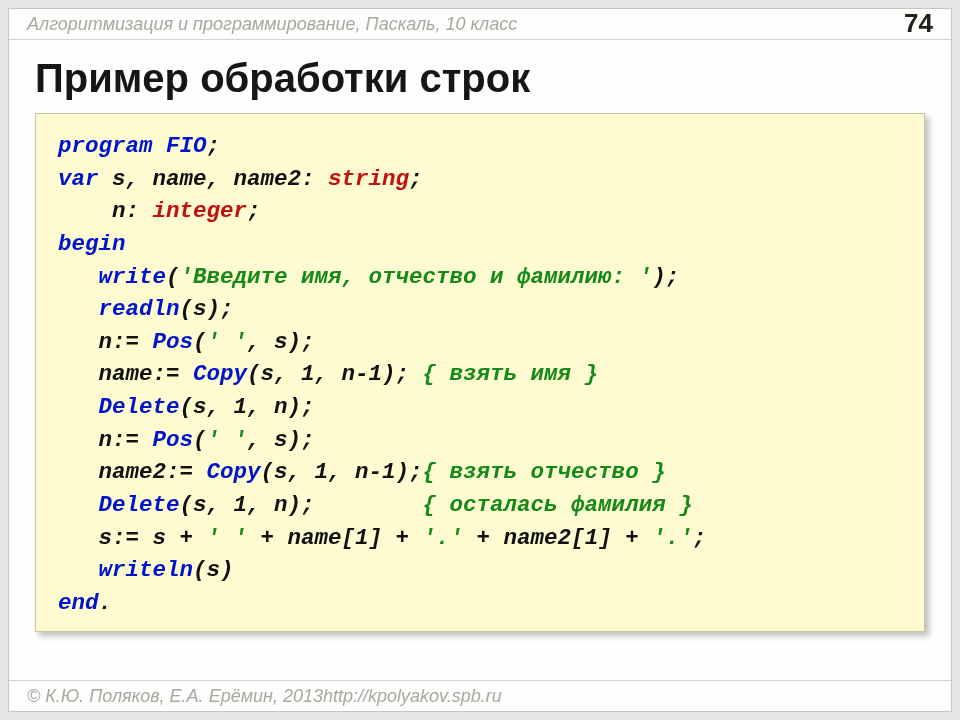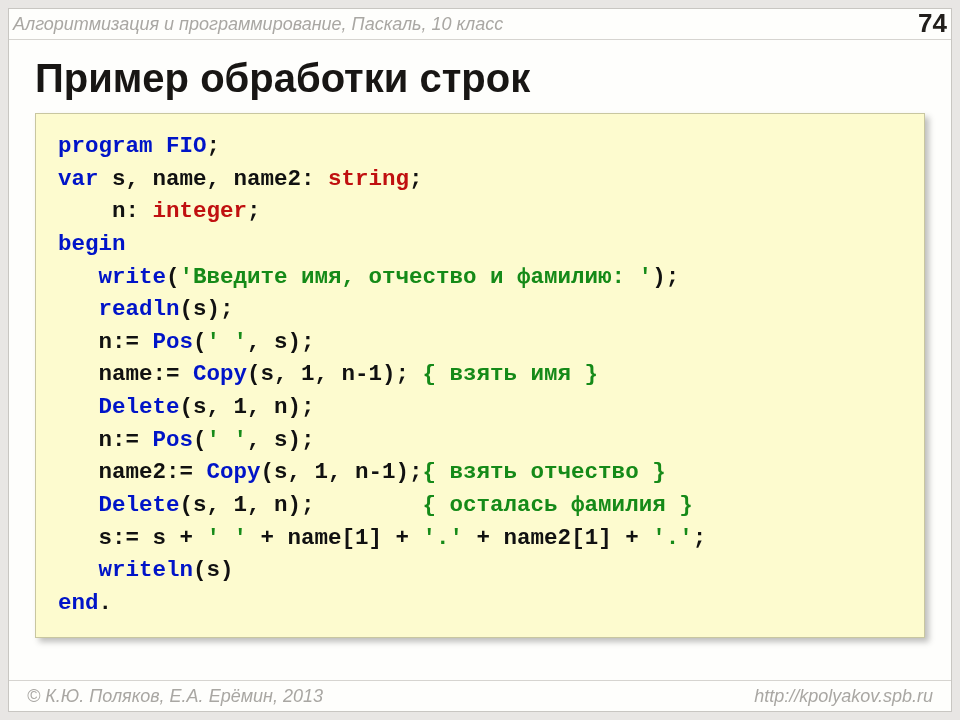--- a/index.html
+++ b/index.html
@@ -15,21 +15,21 @@
     width:944px;height:704px;
     background:#fefefc;
     border:1px solid #c8c6c2;
     box-sizing:border-box;
     position:relative;
     display:flex;flex-direction:column;
   }
   .topbar{
     height:30px;
     display:flex;align-items:center;justify-content:space-between;
-    padding:0 4px;
+    padding:0 18px;
     color:#a9a7a3;
     font-style:italic;
     font-size:18px;
     border-bottom:1px solid #d6d4d0;
   }
   .page-num{
     font-weight:bold;
     font-size:26px;
     color:#221f1c;
     font-style:normal;
@@ -40,38 +40,39 @@
     font-size:40px;
     font-weight:bold;
     color:#181614;
     padding:16px 26px 12px 26px;
   }
   .codebox{
     margin:0 26px 0 26px;
     background:#fdfbcf;
     border:1px solid #c8c6a0;
     box-shadow:4px 4px 6px rgba(0,0,0,.25);
-    padding:16px 22px 18px 22px;
+    padding:16px 22px 12px 22px;
     font-family:"Courier New",monospace;
     font-weight:bold;
     font-size:22.5px;
     line-height:1.45;
     color:#111;
     white-space:pre;
+    font-style:italic;
   }
   .kw{color:#0014c8}
   .fn{color:#0014c8}
   .ty{color:#c01010}
   .str{color:#158a18}
   .cmt{color:#158a18}
   .footer{
     position:absolute;left:0;right:0;bottom:0;
     height:30px;
     border-top:1px solid #d6d4d0;
-    display:flex;align-items:center;justify-content:space-between;
+    display:flex;align-items:center;
     padding:0 18px;
     color:#a9a7a3;
     font-style:italic;
     font-size:18px;
   }
 </style>
 </head>
 <body>
 
 <div class="slide">

